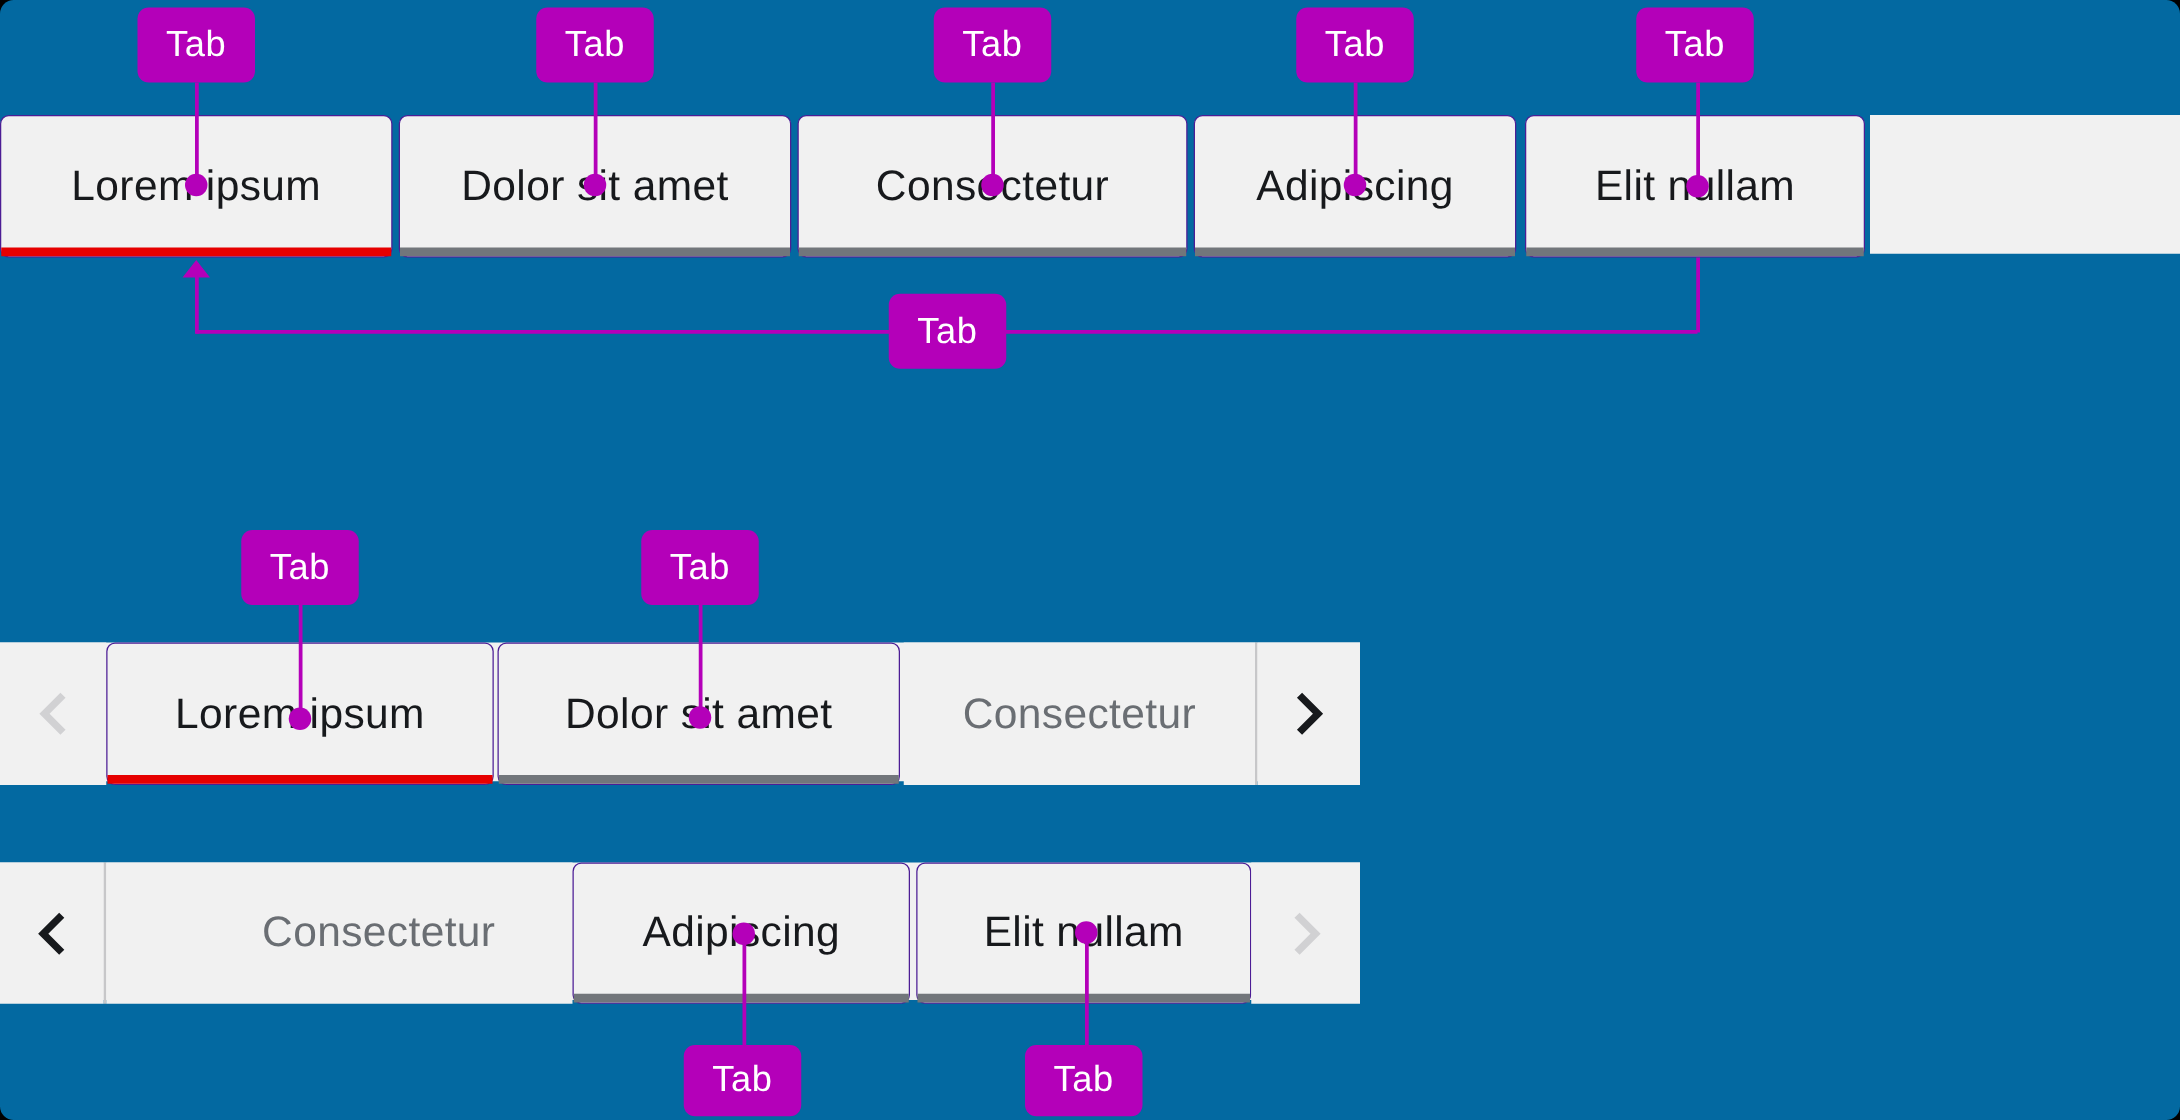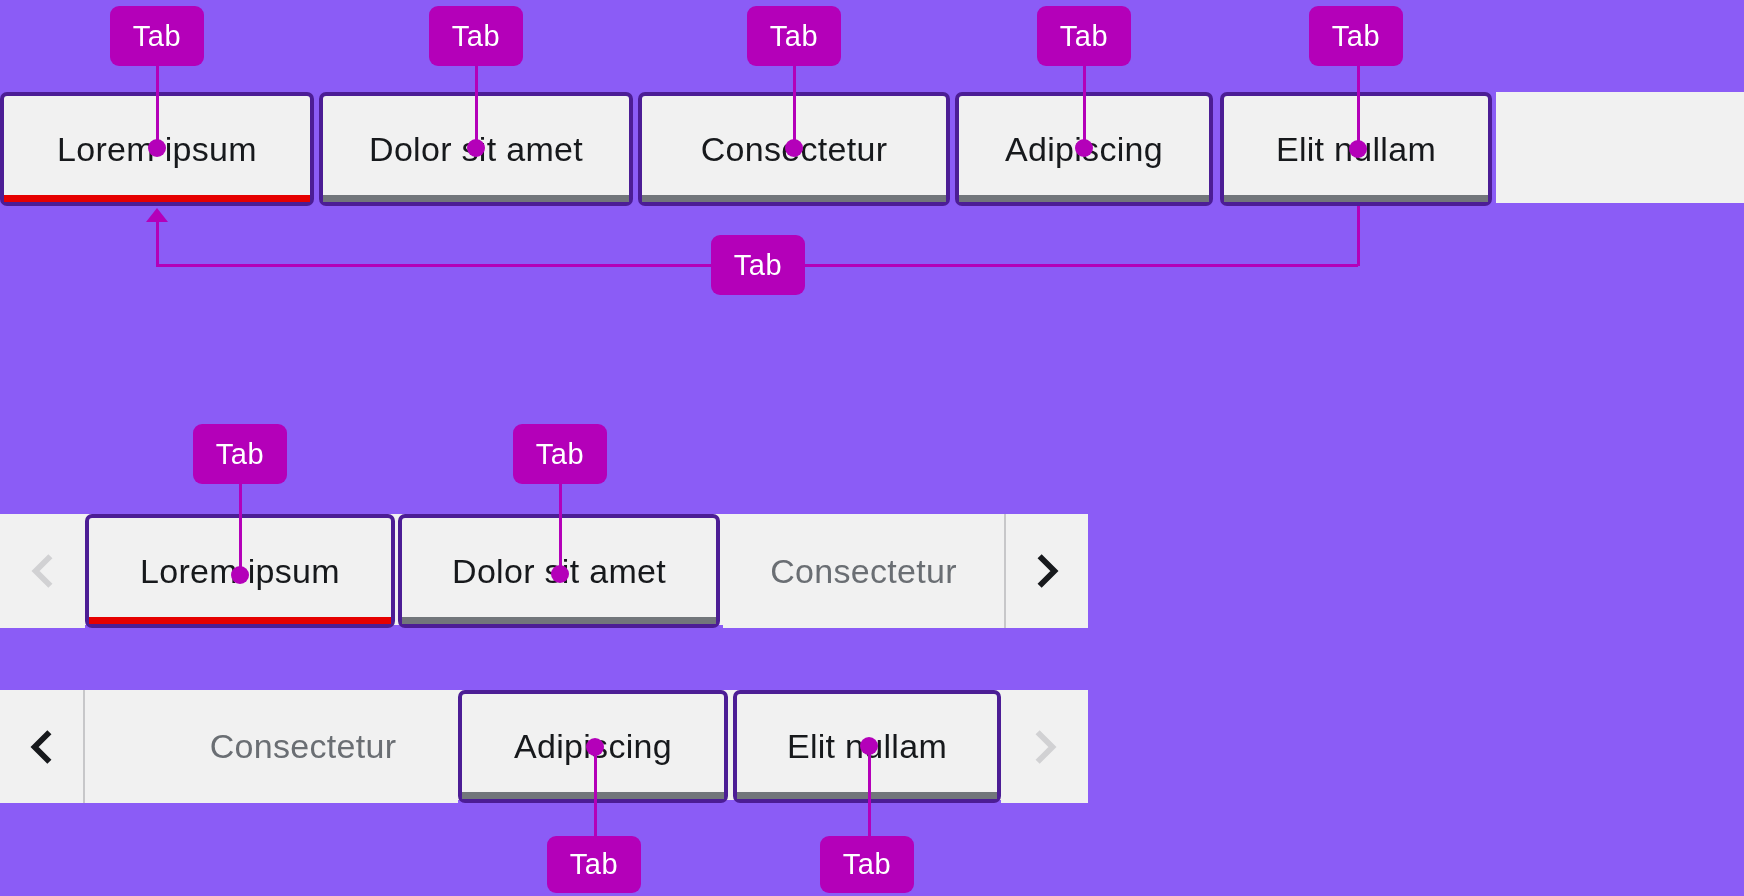--- a/index.html
+++ b/index.html
@@ -1,24 +1,24 @@
 <!DOCTYPE html>
 <html><head>
 <meta charset="utf-8">
 <style>
   html,body{margin:0;padding:0;background:#000;}
   body{width:1744px;height:896px;position:relative;overflow:hidden;
        font-family:"Liberation Sans", sans-serif;}
-  .canvas{position:absolute;inset:0;background:#8b5cf6;}
+  .canvas{position:absolute;inset:0;background:#0369a1;border-radius:11px;}
 
   
   .tabbar{position:absolute;background:transparent;}
   .bar-bg{position:absolute;top:0;bottom:3px;left:0;right:0;background:#F1F1F1;}
   .tab{position:absolute;top:0;height:114px;box-sizing:border-box;
-       background:#F1F1F1;border:4px solid #4c1d95;border-radius:7px;
+       background:#F1F1F1;border:1px solid #4c1d95;border-radius:7px;
        display:flex;align-items:center;justify-content:center;}
   .tab .lbl{font-size:34px;color:#17191C;letter-spacing:.3px;white-space:nowrap;}
   .tab .underline{position:absolute;left:0;right:0;bottom:0;height:7px;background:#72767B;}
   .tab.selected .underline{background:#E60000;}
   .filler{position:absolute;background:#F1F1F1;}
   .region{position:absolute;top:0;height:100%;background:#F1F1F1;
           display:flex;align-items:center;justify-content:center;box-sizing:border-box;}
   .region .lbl{font-size:34px;color:#6A6E73;letter-spacing:.3px;white-space:nowrap;}
   .divider{position:absolute;top:0;bottom:0;width:2px;background:#C7C7C9;}
   .chev{display:flex;align-items:center;justify-content:center;width:100%;height:100%;}

